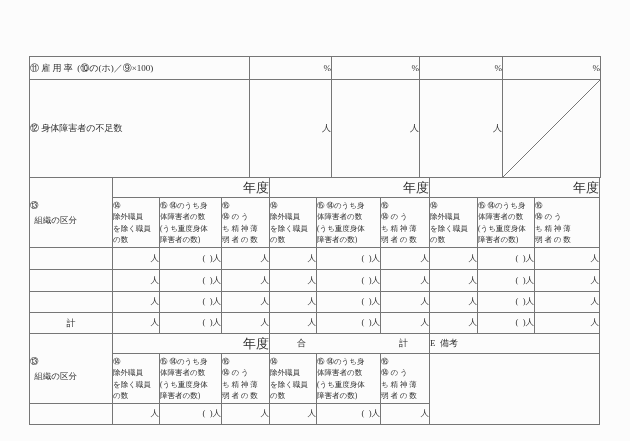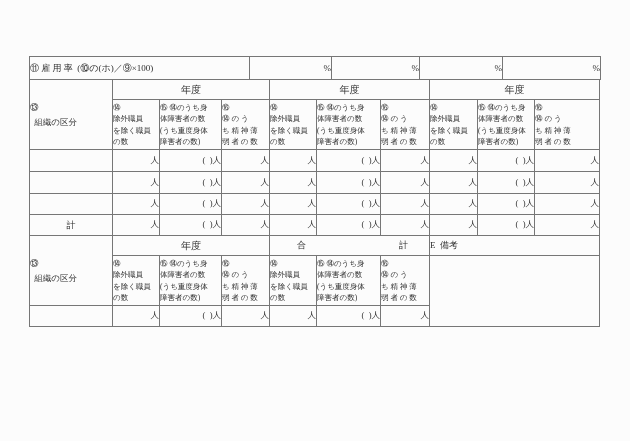--- a/index.html
+++ b/index.html
@@ -25,21 +25,21 @@
   
   .dbar{
     border:1px solid #767676;height:18px;line-height:18px;
     font-size:9px;padding-left:6px;white-space:pre-wrap;background:transparent;
   }
   
   .org{
     font-size:8.5px;white-space:pre-wrap;text-align:left;
     padding-left:5px;line-height:1.7;vertical-align:middle;
   }
-  .nendo{font-size:10px;text-align:center;padding-right:12px;}
+  .nendo{font-size:13px;text-align:right;padding-right:12px;}
   .sub{
     font-size:7.5px;line-height:1.5;white-space:pre-wrap;
     text-align:left;vertical-align:top;padding:2px 2px 0 3px;
   }
   .person{font-size:8.5px;text-align:right;padding-right:9px;}
   .sum{font-size:9px;text-align:center;}
   .goukei{font-size:9px;}
   .goukei .in{display:flex;justify-content:space-between;padding:0 21px 0 27px;}
   .rhdr{font-size:9px;text-align:left;padding-left:6px;white-space:pre-wrap;margin-left:32px;}
   .rbody{background:transparent;}
@@ -60,20 +60,31 @@
           <col style="width:98px">
       </colgroup>
       <tbody>
           <tr style="height:23px">
         <td class="lbl">⑪ 雇 用 率  (⑩の(ホ)／⑨×100)</td>
         <td class="unit">%</td>
         <td class="unit">%</td>
         <td class="unit">%</td>
         <td class="unit">%</td>
       </tr>
+      <tr style="height:22px">
+        <td class="lbl">⑫ 身体障害者の不足数</td>
+        <td class="unit">人</td>
+        <td class="unit">人</td>
+        <td class="unit">人</td>
+        <td class="diag">
+          <svg viewBox="0 0 100 100" preserveAspectRatio="none">
+            <line x1="0" y1="100" x2="100" y2="0" stroke="#767676" stroke-width="1" vector-effect="non-scaling-stroke"></line>
+          </svg>
+        </td>
+      </tr>
     </tbody>
       </table>
 
 
     <table class="t stack">
       <colgroup>
         <col style="width:83px">
         <col style="width:47px">
           <col style="width:62px">
           <col style="width:48px">

